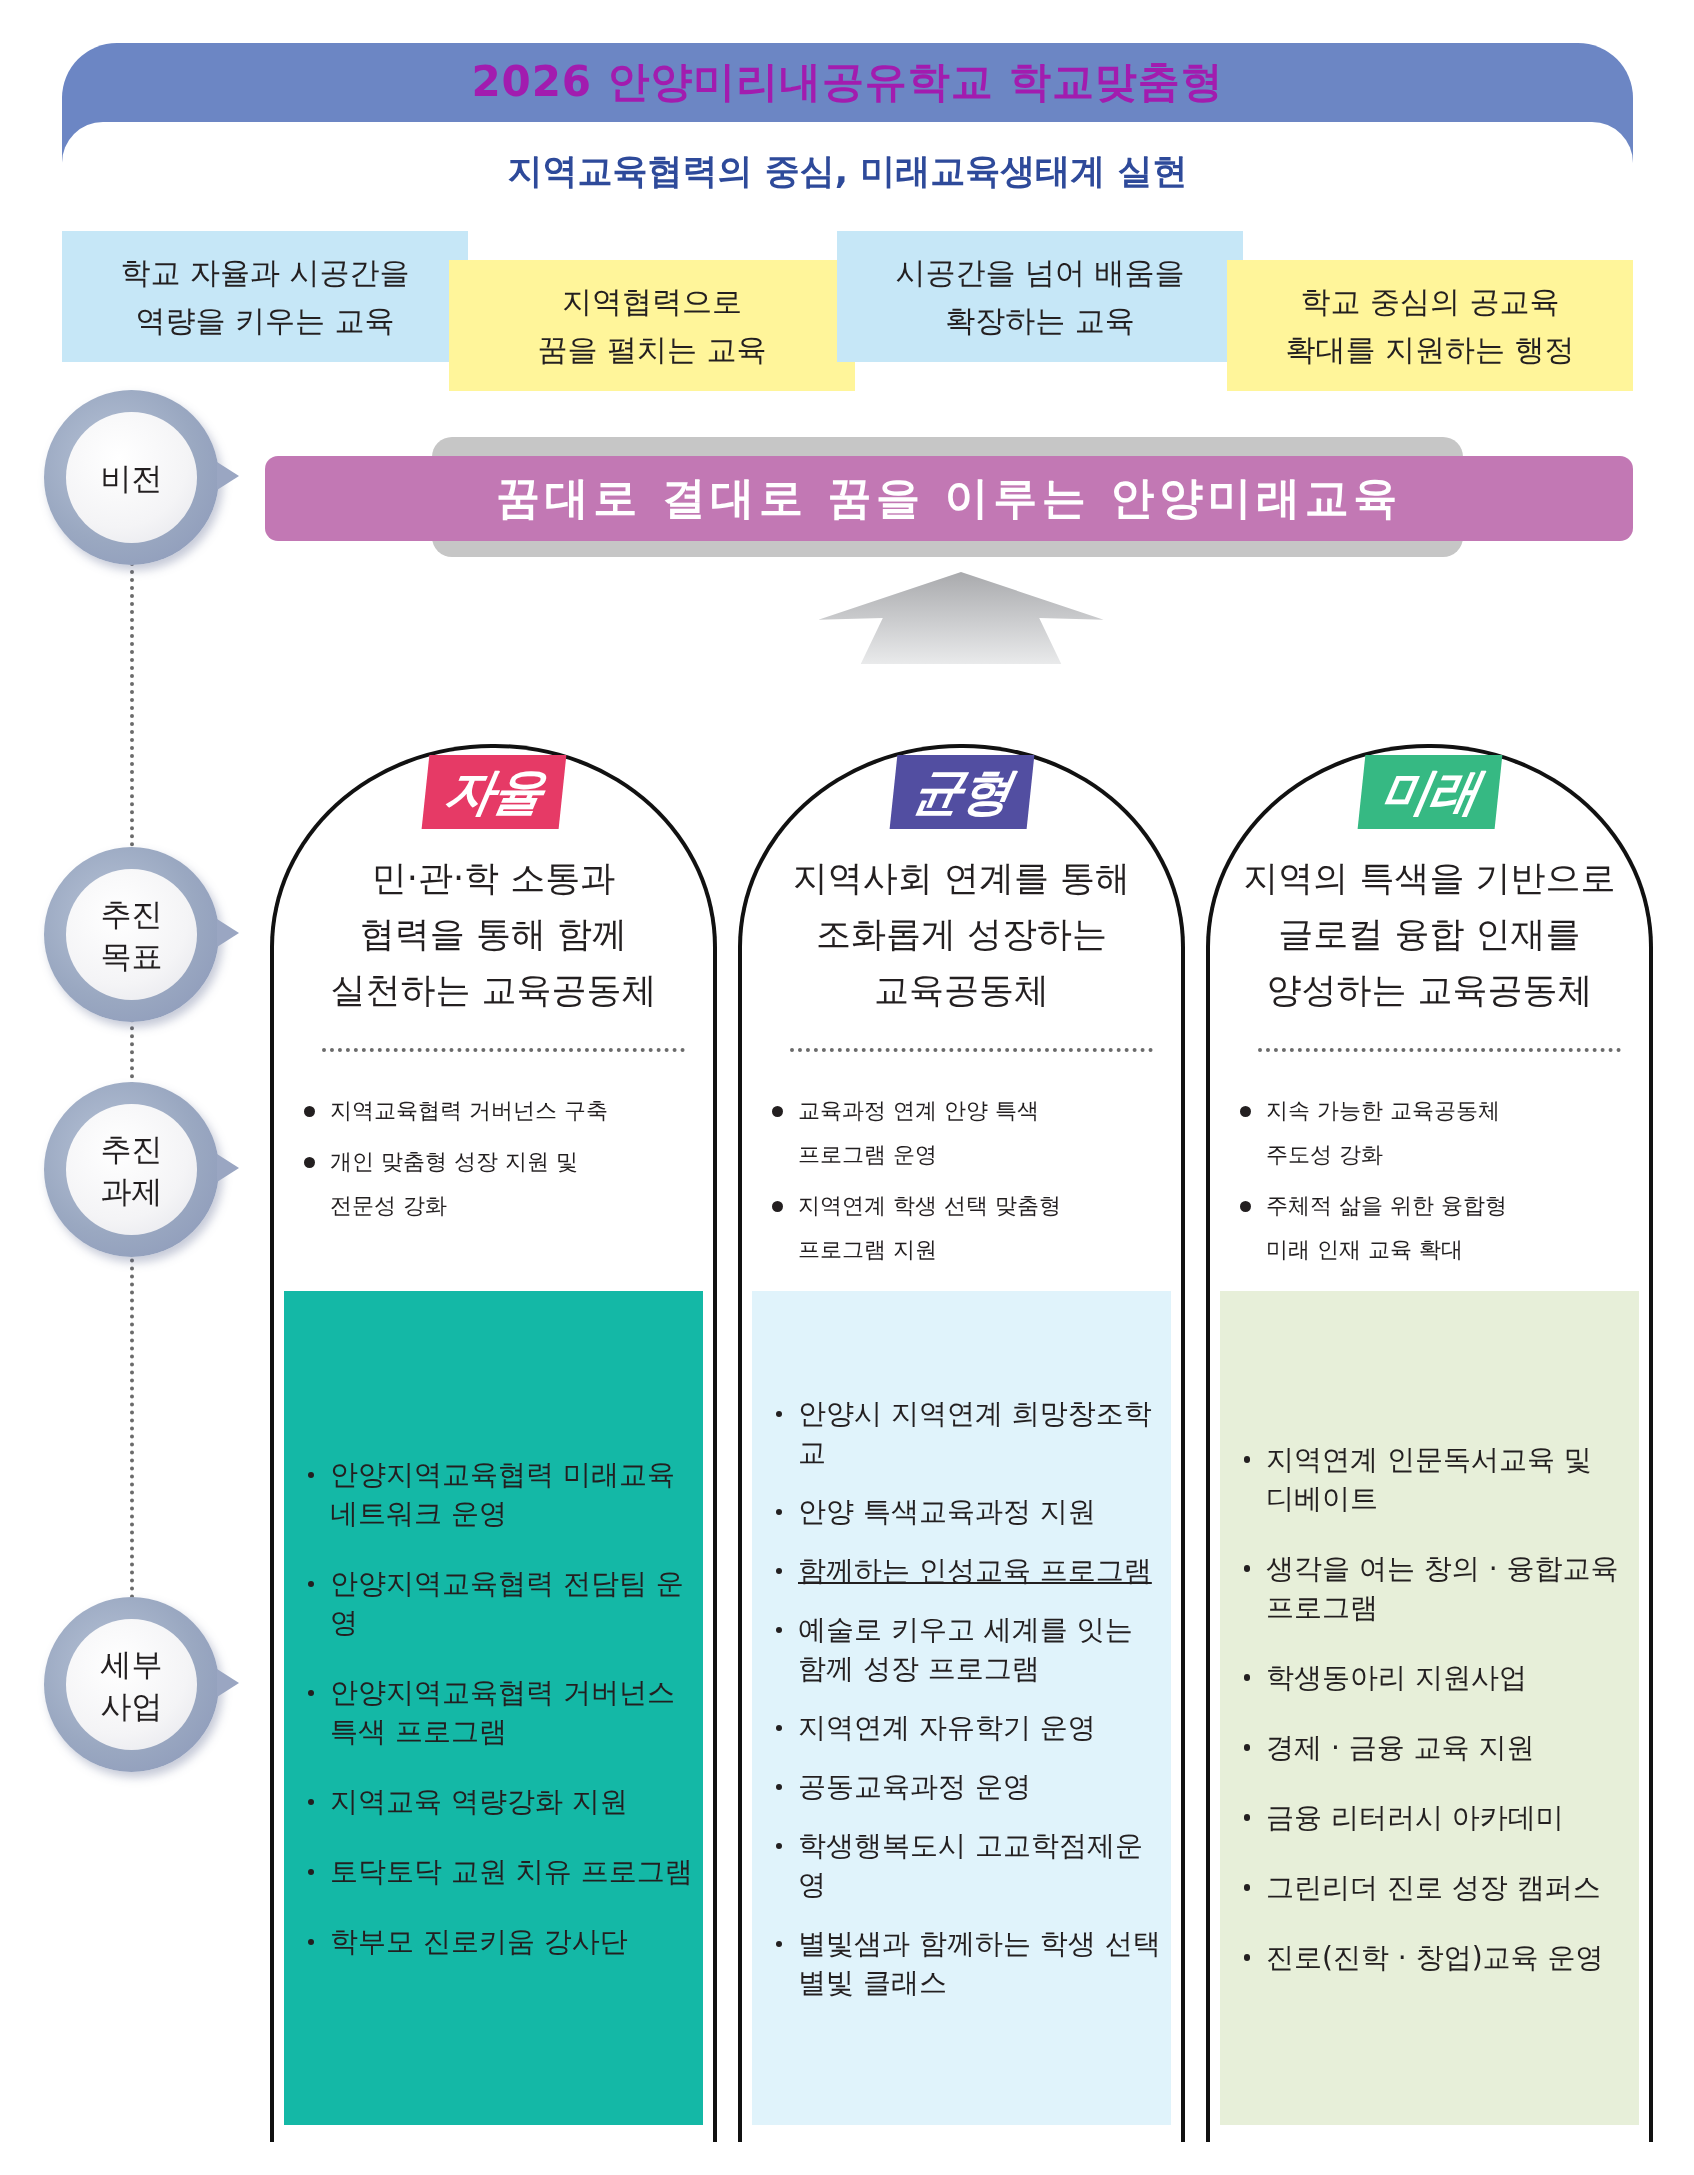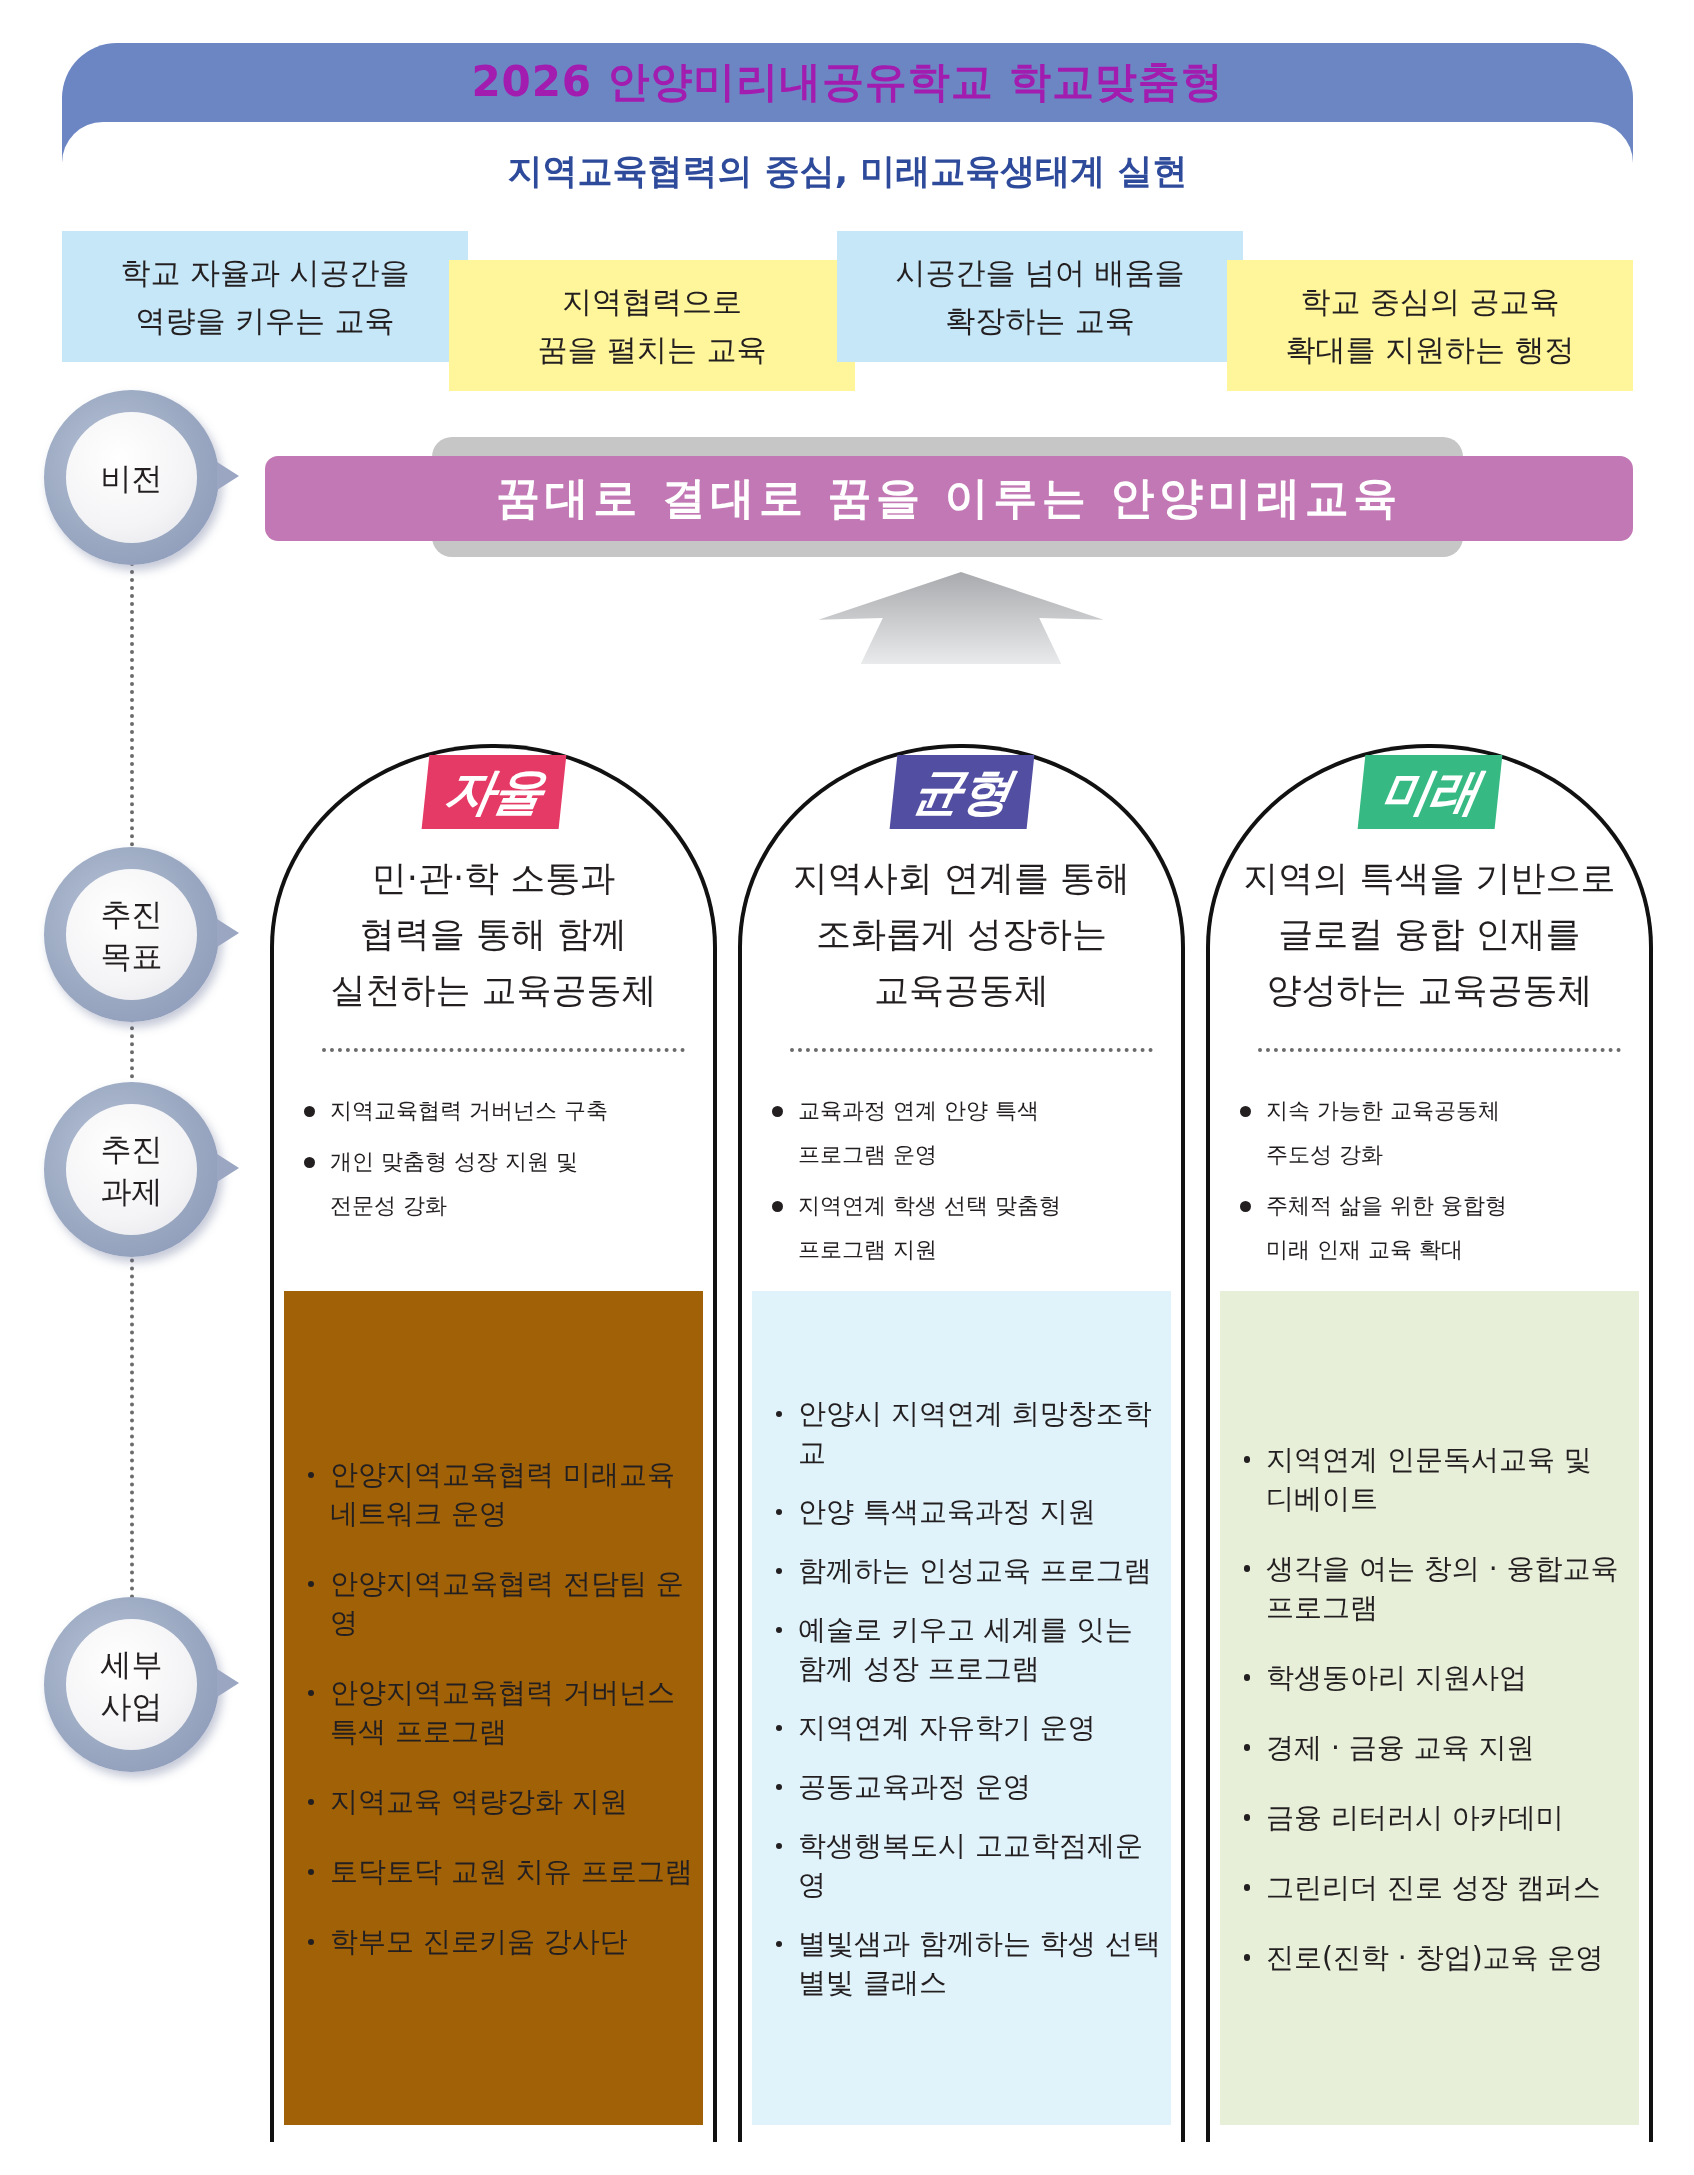--- a/index.html
+++ b/index.html
@@ -169,21 +169,21 @@
   </div>
   <div class="col-goal">민·관·학 소통과
 협력을 통해 함께
 실천하는 교육공동체</div>
   <div class="col-divider"></div>
   <ul class="task-list">
     <li>지역교육협력 거버넌스 구축</li>
     <li>개인 맞춤형 성장 지원 및
 전문성 강화</li>
   </ul>
-  <div class="detail-panel" style="background:#a16207;align-items:flex-end;">
+  <div class="detail-panel" style="background:#14b8a6;align-items:flex-end;">
     <ul class="detail-list">
       <li style="margin-bottom:31px;">안양지역교육협력 미래교육
 네트워크 운영</li>
       <li style="margin-bottom:31px;">안양지역교육협력 전담팀 운영</li>
       <li style="margin-bottom:31px;">안양지역교육협력 거버넌스
 특색 프로그램</li>
       <li style="margin-bottom:31px;">지역교육 역량강화 지원</li>
       <li style="margin-bottom:31px;">토닥토닥 교원 치유 프로그램</li>
       <li>학부모 진로키움 강사단</li>
     </ul>
@@ -201,21 +201,21 @@
   <ul class="task-list">
     <li>교육과정 연계 안양 특색
 프로그램 운영</li>
     <li>지역연계 학생 선택 맞춤형
 프로그램 지원</li>
   </ul>
   <div class="detail-panel" style="background:#e0f3fb;">
     <ul class="detail-list">
       <li style="margin-bottom:20px;">안양시 지역연계 희망창조학교</li>
       <li style="margin-bottom:20px;">안양 특색교육과정 지원</li>
-      <li style="margin-bottom:20px;">함께하는 인성교육 프로그램</li>
+      <li style="margin-bottom:20px;text-decoration:underline;">함께하는 인성교육 프로그램</li>
       <li style="margin-bottom:20px;">예술로 키우고 세계를 잇는
 함께 성장 프로그램</li>
       <li style="margin-bottom:20px;">지역연계 자유학기 운영</li>
       <li style="margin-bottom:20px;">공동교육과정 운영</li>
       <li style="margin-bottom:20px;">학생행복도시 고교학점제운영</li>
       <li style="margin-bottom:20px;">별빛샘과 함께하는 학생 선택
 별빛 클래스</li>
     </ul>
   </div>
 </div>

